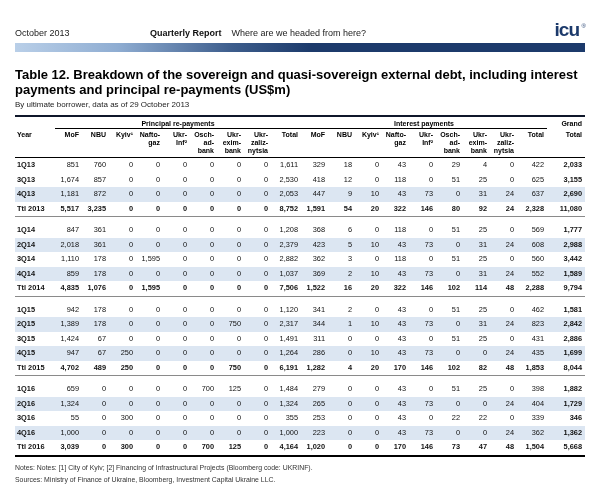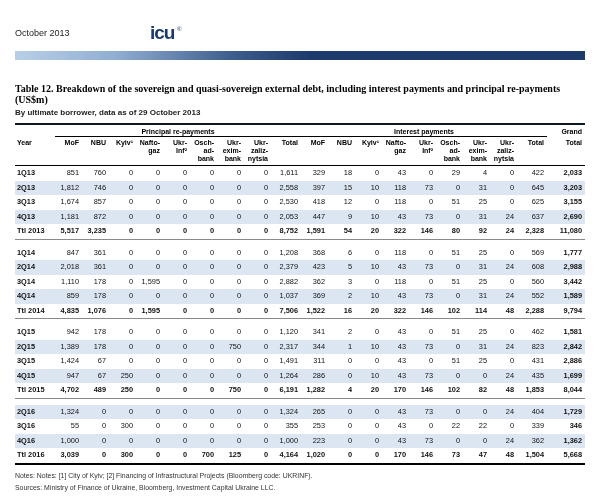--- a/index.html
+++ b/index.html
@@ -3,33 +3,33 @@
 <meta charset="utf-8">
 <style>
   html,body{margin:0;padding:0;}
   body{
     width:600px;height:503px;background:#ffffff;
     font-family:"Liberation Sans","DejaVu Sans",sans-serif;
     color:#111;position:relative;overflow:hidden;
   }
   .page{padding:0 15px;}
   
-  .masthead{display:flex;align-items:center;height:26px;padding-top:20px;}
+  .masthead{display:flex;align-items:flex-end;height:26px;padding-top:12px;}
   .mh-date{font-size:9px;width:135px;color:#222;}
   .mh-center{display:flex;align-items:baseline;gap:10px;font-size:9px;flex:1;}
   .mh-report{font-weight:bold;color:#111;}
   .mh-tagline{color:#222;}
   .mh-logo{font-weight:bold;font-size:19px;line-height:16px;color:#1c3a6b;
     letter-spacing:-1px;position:relative;padding-right:6px;font-style:normal;}
   .mh-logo .reg{position:absolute;top:-4px;right:-1px;font-size:6px;font-weight:normal;color:#1c3a6b;letter-spacing:0;}
   .navbar{height:9px;margin:5px 15px 0 15px;
     background:linear-gradient(to right,#b9cfe8 0%,#8fadd2 18%,#3d5d8c 38%,#1c3a6b 52%,#1c3a6b 100%);}
   
-  .tbl-title{font-size:10px;font-weight:bold;margin-top:23px;color:#000;font-family:Liberation Serif, serif;}
-  .tbl-subtitle{font-size:8px;margin-top:3px;color:#222;font-weight:bold;}
+  .tbl-title{font-size:13px;font-weight:bold;margin-top:15px;color:#000;}
+  .tbl-subtitle{font-size:8px;margin-top:3px;color:#222;}
   
   table.debt{border-collapse:collapse;table-layout:fixed;width:570px;margin-top:6px;border-top:2px solid #0f172a;}
   table.debt col.c-year{width:40px;}
   table.debt col.c-num{width:27px;}
   table.debt col.c-tot{width:30px;}
   table.debt col.c-grand{width:38px;}
   th{font-size:7px;font-weight:bold;padding:0;color:#000;}
   .spanner-row th{padding:3px 0 1px 0;text-align:center;}
   .spanner-row th.section{border-bottom:1px solid #000;}
   .spanner-row th.grand-h{text-align:right;padding-right:3px;}
@@ -47,20 +47,24 @@
   
   .notes{margin-top:5px;font-size:6.9px;line-height:12px;color:#333;}
 </style>
 </head>
 <body>
 
 <div class="page">
 
   <div class="masthead">
     <div class="mh-date">October 2013</div>
+    <div class="mh-center">
+      <span class="mh-report">Quarterly Report</span>
+      <span class="mh-tagline">Where are we headed from here?</span>
+    </div>
     <div class="mh-logo">
       <span>icu</span><span class="reg">®</span>
     </div>
   </div>
 </div>
 
 <div class="navbar"></div>
 
 <div class="page">
   <div class="tbl-title">Table 12. Breakdown of the sovereign and quasi-sovereign external debt, including interest payments and principal re-payments (US$m)</div>
@@ -151,42 +155,20 @@
           <td>18</td>
           <td>0</td>
           <td>43</td>
           <td>0</td>
           <td>29</td>
           <td>4</td>
           <td>0</td>
           <td>422</td>
           <td class="grand">2,033</td>
         </tr>
-        <tr class="stripe">
-          <td class="year-cell">2Q13</td>
-          <td>1,812</td>
-          <td>746</td>
-          <td>0</td>
-          <td>0</td>
-          <td>0</td>
-          <td>0</td>
-          <td>0</td>
-          <td>0</td>
-          <td>2,558</td>
-          <td>397</td>
-          <td>15</td>
-          <td>10</td>
-          <td>118</td>
-          <td>73</td>
-          <td>0</td>
-          <td>31</td>
-          <td>0</td>
-          <td>645</td>
-          <td class="grand">3,203</td>
-        </tr>
         <tr class="">
           <td class="year-cell">3Q13</td>
           <td>1,674</td>
           <td>857</td>
           <td>0</td>
           <td>0</td>
           <td>0</td>
           <td>0</td>
           <td>0</td>
           <td>0</td>
@@ -468,20 +450,42 @@
           <td>146</td>
           <td>102</td>
           <td>82</td>
           <td>48</td>
           <td>1,853</td>
           <td class="grand">8,044</td>
         </tr>
         <tr class="group-sep">
           <td colspan="20"></td>
         </tr>
+        <tr class="">
+          <td class="year-cell">1Q16</td>
+          <td>659</td>
+          <td>0</td>
+          <td>0</td>
+          <td>0</td>
+          <td>0</td>
+          <td>700</td>
+          <td>125</td>
+          <td>0</td>
+          <td>1,484</td>
+          <td>279</td>
+          <td>0</td>
+          <td>0</td>
+          <td>43</td>
+          <td>0</td>
+          <td>51</td>
+          <td>25</td>
+          <td>0</td>
+          <td>398</td>
+          <td class="grand">1,882</td>
+        </tr>
         <tr class="stripe">
           <td class="year-cell">2Q16</td>
           <td>1,324</td>
           <td>0</td>
           <td>0</td>
           <td>0</td>
           <td>0</td>
           <td>0</td>
           <td>0</td>
           <td>0</td>

